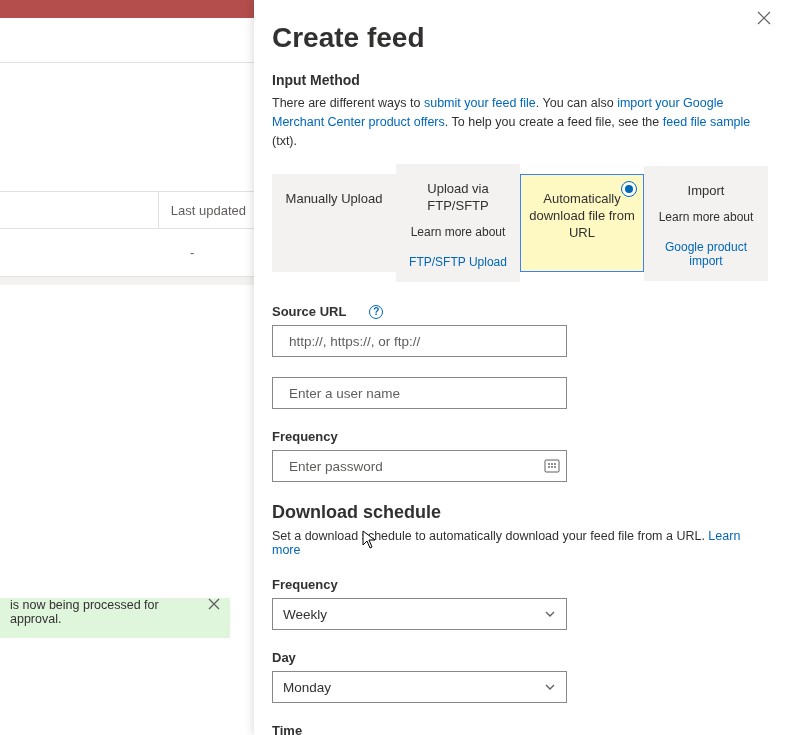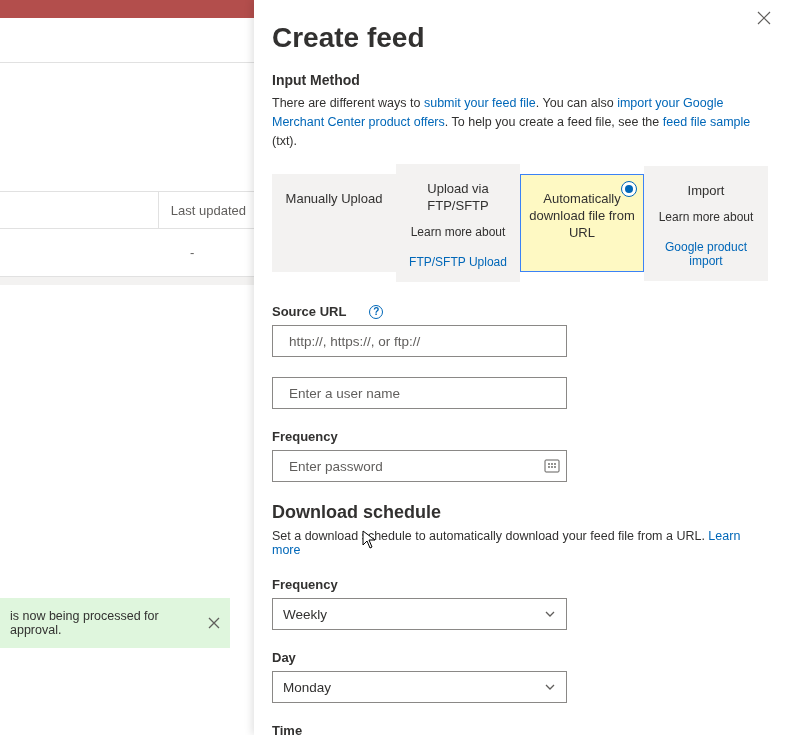--- a/index.html
+++ b/index.html
@@ -8,21 +8,21 @@
   
   .bg-redbar { position: absolute; left: 0; top: 0; width: 254px; height: 18px; background: #b34e4c; }
   .bg-row1 { position: absolute; left: 0; top: 58px; width: 254px; height: 5px; background: #fff; border-bottom: 1px solid #e1e1e1; }
   .bg-tablehead { position: absolute; left: 0; top: 191px; width: 254px; height: 38px; border-top: 1px solid #e1e1e1; border-bottom: 1px solid #e1e1e1; font-size: 13px; color: #605e5c; display: flex; align-items: center; }
   .bg-tablehead .sep { width:1px; height:100%; background:#e1e1e1; margin-left:auto; }
   .bg-tablehead .lastupd { padding:0 8px 0 12px; }
   .bg-tablerow { position:absolute; left:0; top:229px; width:254px; height:48px; border-bottom:1px solid #e1e1e1; display:flex; align-items:center; }
   .bg-tablerow .dash { margin-left:190px; color:#605e5c; font-size:13px; }
   .bg-grayband { position:absolute; left:0; top:277px; width:254px; height:8px; background:#f3f2f1; }
 
-  .toast { position: absolute; left: 0; top: 598px; width: 230px; height: 50px; background: #dff6dd; display: flex; align-items: center; padding: 0 10px; font-size: 12.5px; color: #323130; gap: 28px; }
+  .toast { position: absolute; left: 0; top: 598px; width: 230px; height: 40px; background: #dff6dd; display: flex; align-items: flex-start; padding: 0 10px; font-size: 12.5px; color: #323130; gap: 28px; }
   .toast .close { margin-left: auto; color: #605e5c; cursor: pointer; }
 
   
   .panel { position: absolute; left: 254px; top: 0; width: 532px; height: 735px; background: #fff; box-shadow: -2px 0 8px rgba(0,0,0,0.12); padding: 22px 18px 0 18px; overflow: hidden; }
   .panel-close { position: absolute; right: 14px; top: 10px; width: 16px; height: 16px; cursor: pointer; color: #605e5c; }
   .panel h1 { font-size: 28px; font-weight: 600; color: #323130; margin-bottom: 18px; }
   .panel h2 { font-size: 14px; font-weight: 600; color: #323130; margin-bottom: 6px; }
   .helptext { font-size: 12.5px; color: #323130; line-height: 1.5; margin-bottom: 14px; }
   .helptext a, a.link { color: #0067b8; text-decoration: none; cursor: pointer; }
 

